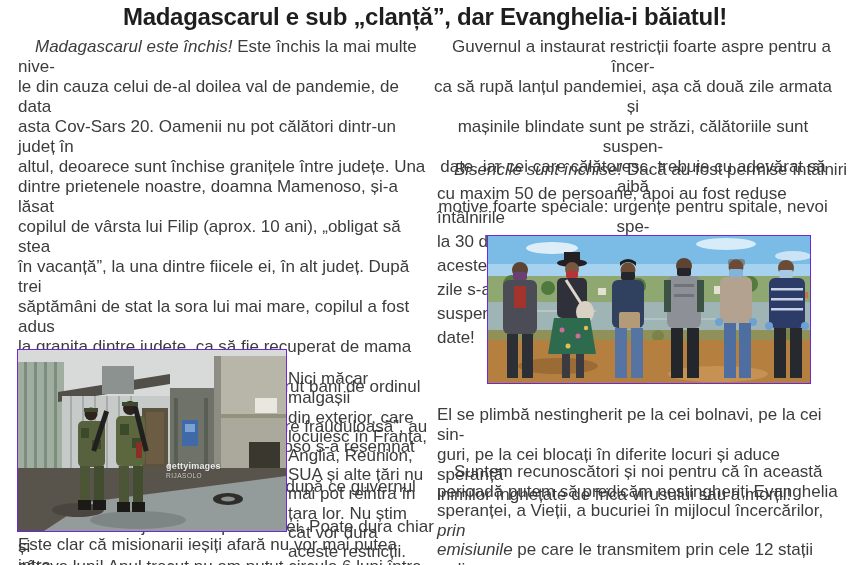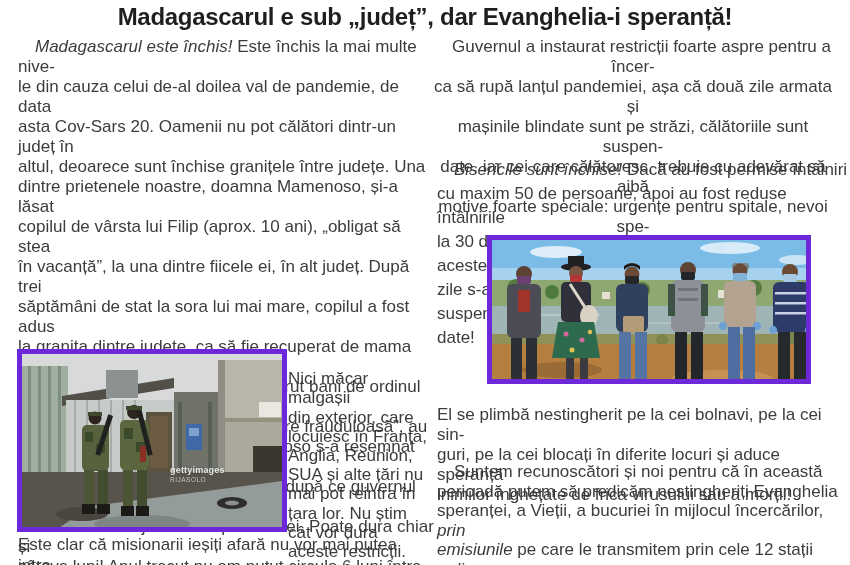--- a/index.html
+++ b/index.html
@@ -20,37 +20,37 @@
   }
   .tblock em{font-style:italic;}
   .indent{text-indent:17px;}
   .l-para1{left:18px;top:37px;width:416px;line-height:20px;}
   .l-wrap{left:288px;top:350px;width:144px;line-height:19.2px;}
   .l-para2{left:18px;top:535px;width:416px;line-height:20.5px;}
   .r-para1{left:427px;top:37px;width:412px;line-height:20px;text-align:center;}
   .r-para2{left:437px;top:158px;width:412px;line-height:24px;}
   .r-para3{left:437px;top:385px;width:412px;line-height:20px;}
   .r-para4{left:437px;top:462px;width:414px;line-height:19.5px;}
-  .photo{position:absolute;border:5px solid #6d28d9;box-sizing:border-box;overflow:hidden;background:#701a75;}
+  .photo{position:absolute;border:1px solid #6d28d9;box-sizing:border-box;overflow:hidden;background:#701a75;}
   .photo-left{left:17px;top:349px;width:270px;height:183px;}
   .photo-right{left:487px;top:235px;width:324px;height:149px;}
   .photo svg{display:block;}
   .watermark{
     position:absolute;left:148px;top:112px;color:#ffffff;line-height:1.1;
     font-size:9px;opacity:.85;text-shadow:0 0 2px rgba(0,0,0,.4);
   }
   .watermark .wm-main{font-weight:bold;letter-spacing:.2px;}
   .watermark .wm-sub{display:block;font-size:6.5px;opacity:.8;letter-spacing:.5px;}
 </style>
 </head>
 <body>
 
 <div>
 
-  <div class="title">Madagascarul e sub „județ”, dar Evanghelia-i speranță!</div>
+  <div class="title">Madagascarul e sub „clanță”, dar Evanghelia-i băiatul!</div>
 
   <div class="tblock indent l-para1"><em>Madagascarul este închis!</em><span> Este închis la mai multe nive-
 le din cauza celui de-al doilea val de pandemie, de data
 asta Cov-Sars 20. Oamenii nu pot călători dintr-un județ în
 altul, deoarece sunt închise granițele între județe. Una
 dintre prietenele noastre, doamna Mamenoso, și-a lăsat
 copilul de vârsta lui Filip (aprox. 10 ani), „obligat să stea
 în vacanță”, la una dintre fiicele ei, în alt județ. După trei
 săptămâni de stat la sora lui mai mare, copilul a fost adus
 la granița dintre județe, ca să fie recuperat de mama lui. A

